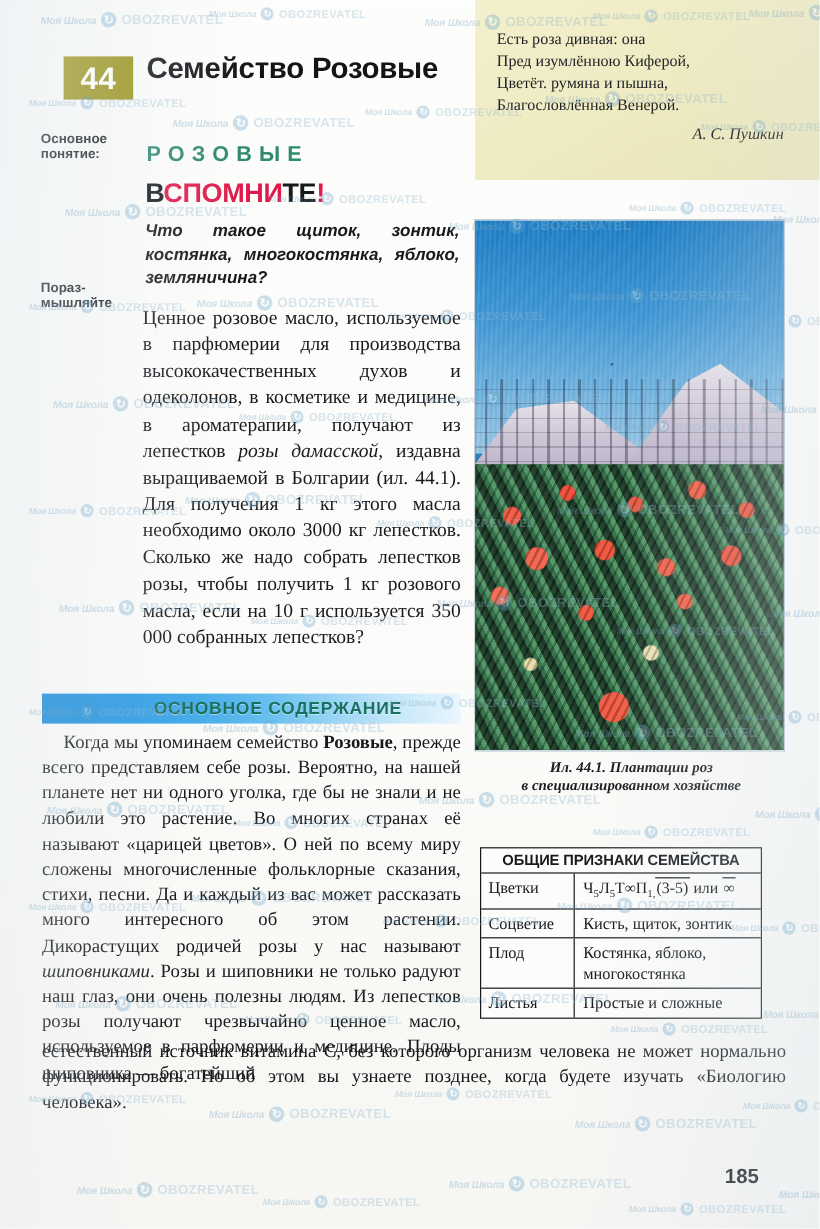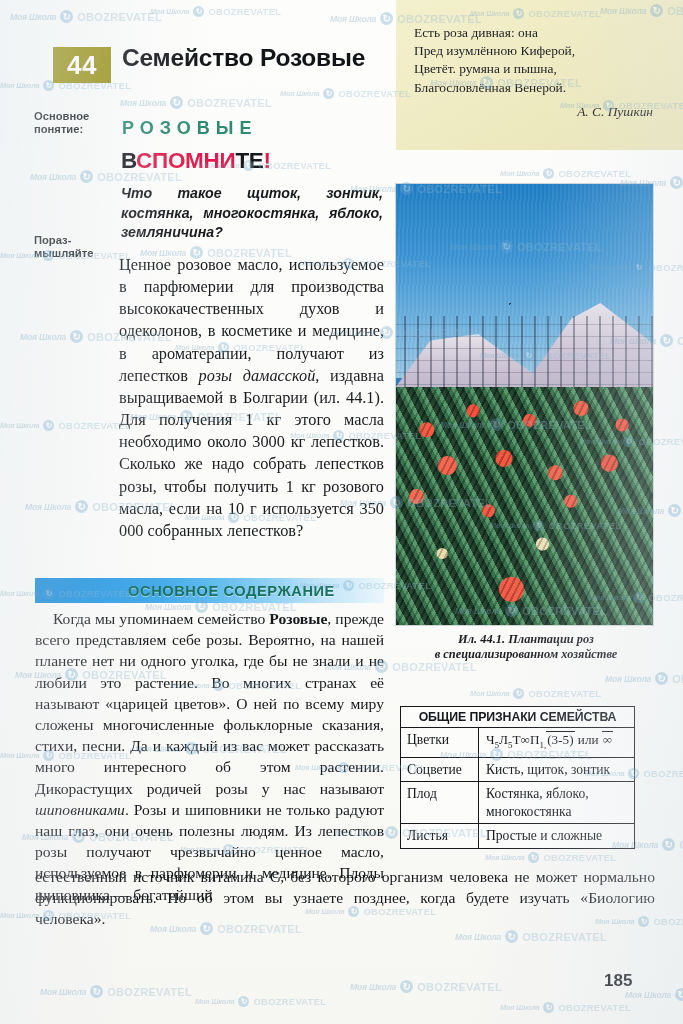--- a/index.html
+++ b/index.html
@@ -249,21 +249,21 @@
   .inf { font-size: 13px; }
 
   
   .page-no {
     position: absolute; left: 604px; top: 971px;
     font-family: "Liberation Sans", sans-serif;
     font-weight: bold; font-size: 17px; color: #16181c;
   }
 
   
-  #wm { position: absolute; inset: 0; pointer-events: none; z-index: 60; }
+  #wm { position: absolute; inset: 0; pointer-events: none; z-index: 60; margin-left: 24px; }
   .wm {
     position: absolute; display: flex; align-items: center; gap: 4px;
     opacity: .34; white-space: nowrap;
     font-family: "Liberation Sans", sans-serif;
   }
   .wm .mk {
     font-style: italic; font-weight: bold; font-size: 8.6px;
     color: #7fa9c4; letter-spacing: -.2px;
   }
   .wm .circ {

